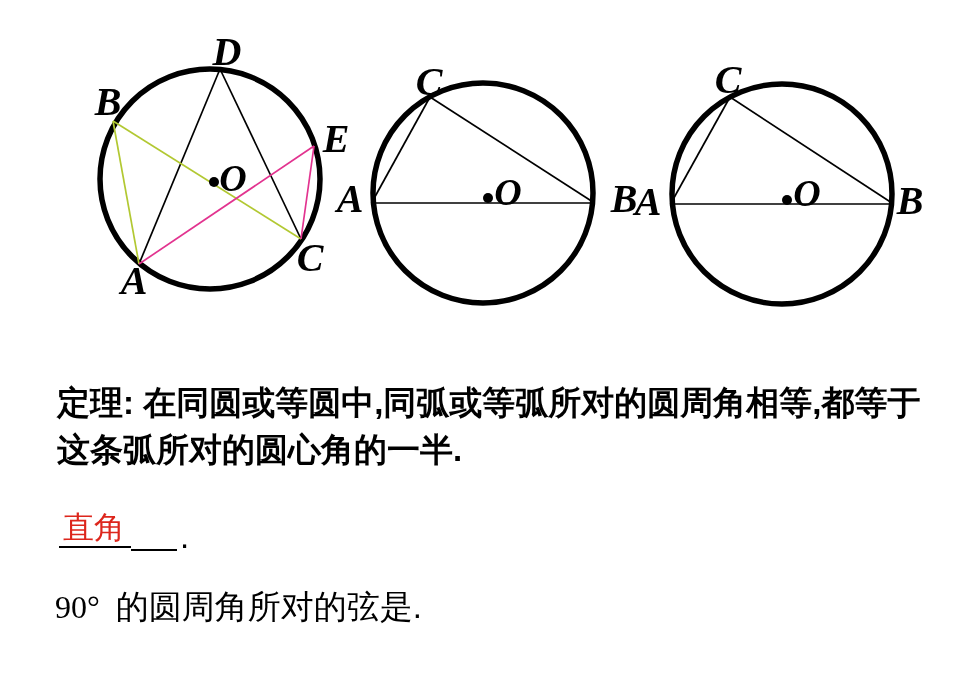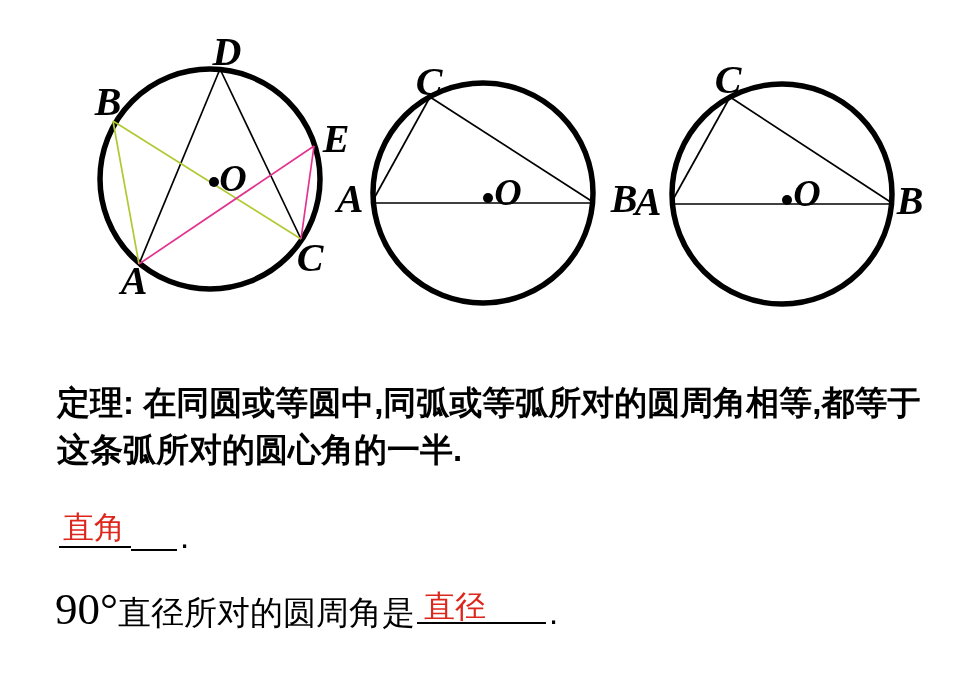--- a/index.html
+++ b/index.html
@@ -9,21 +9,21 @@
            fill:var(--ink,#000);text-anchor:middle;}
   .plabel{font-size:40px;}
   .olabel{font-size:38px;}
   .ring{fill:none;stroke:var(--ink,#000);stroke-width:5.5;}
   .chord{stroke:var(--ink,#000);stroke-width:1.7;fill:none;}
   .chord.green{stroke:var(--chord-green,#b2c832);}
   .chord.magenta{stroke:var(--chord-magenta,#e2338f);}
   .cdot{fill:var(--ink,#000);}
   .txt{position:absolute;left:57px;white-space:nowrap;font-size:33px;line-height:38px;}
   .theorem{font-weight:bold;}
-  .serifnum{font-family:"Liberation Serif",serif;font-size:45px;}
+  .serifnum{font-family:"Liberation Serif",serif;font-size:32px;margin-right:16px;}
   .blank{display:inline-block;position:relative;height:36px;vertical-align:baseline;
          margin-left:2px;margin-right:3px;}
   .blank .seg{position:absolute;height:0;border-bottom:2px solid var(--ink,#000);}
   .answer{position:absolute;color:var(--answer-red,#dd261c);font-size:31px;
           line-height:31px;white-space:nowrap;}
   .period{display:inline-block;}
 </style>
 </head>
 <body>
 
@@ -81,19 +81,16 @@
   <div class="txt" style="top:512px;">
     <span class="blank" style="width:118px;">
       <span class="seg" style="left:0;bottom:0;width:72px;"></span>
       <span class="seg" style="left:72px;bottom:-3px;width:46px;"></span>
       <span class="answer" style="left:4px;bottom:5px;">直角</span>
     </span><span class="period">.</span>
   </div>
 
   
   <div class="txt" style="top:588px;left:55px;">
-    <span class="serifnum">90°</span><span>直径所对的圆周角是</span><span class="blank" style="width:129px;">
-      <span class="seg" style="left:0;bottom:0;width:129px;"></span>
-      <span class="answer" style="left:7px;bottom:2px;">直径</span>
-    </span><span class="period">.</span>
+    <span class="serifnum">90°</span><span>的圆周角所对的弦是</span><span class="period">.</span>
   </div>
 
 </div>
 
 </body></html>

